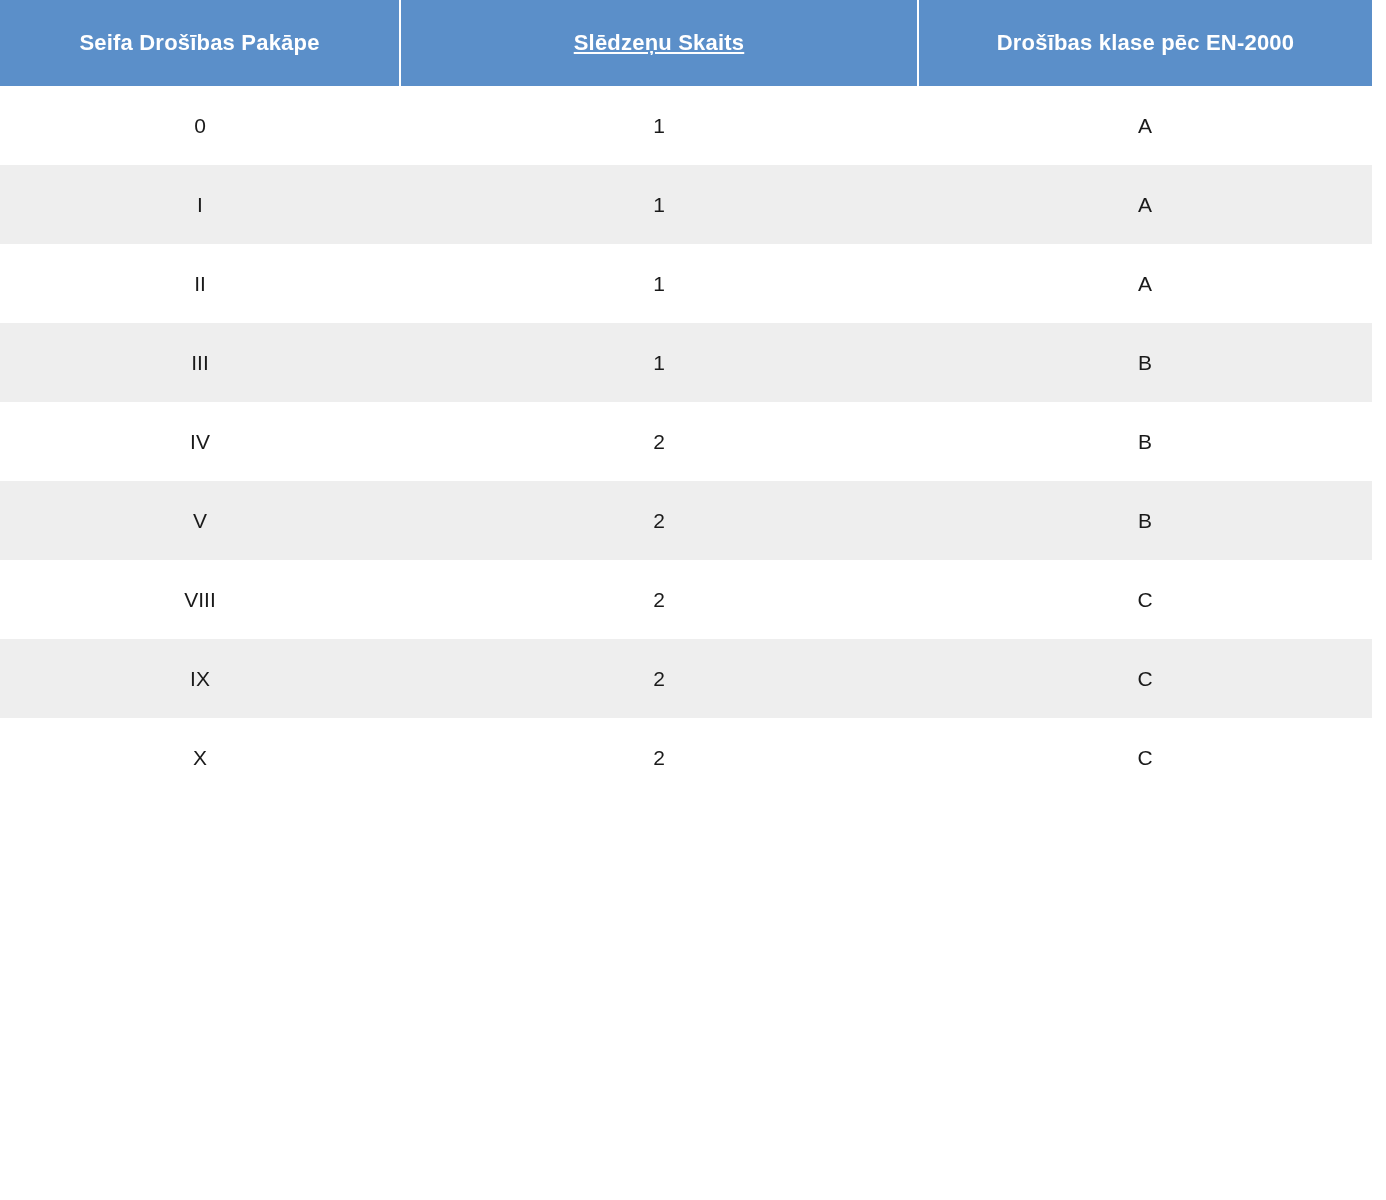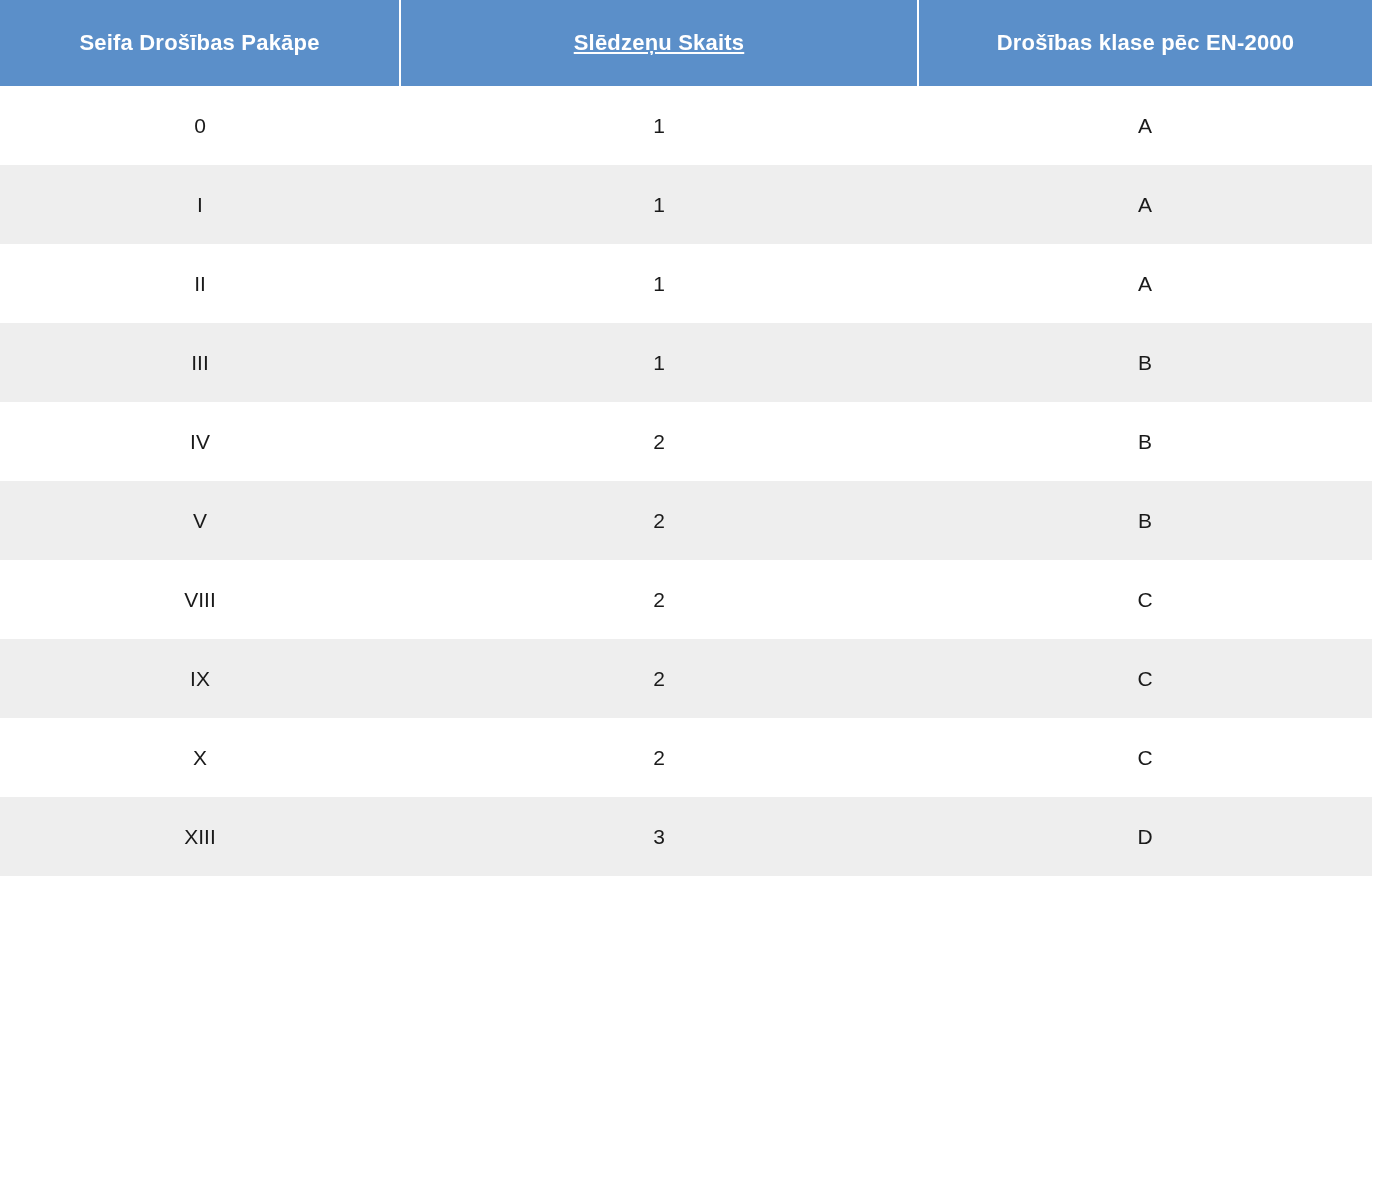--- a/index.html
+++ b/index.html
@@ -114,20 +114,15 @@
       <tr class="even">
         <td>IX</td>
         <td>2</td>
         <td>C</td>
       </tr>
       <tr class="odd">
         <td>X</td>
         <td>2</td>
         <td>C</td>
       </tr>
-      <tr class="even">
-        <td>XIII</td>
-        <td>3</td>
-        <td>D</td>
-      </tr>
     </tbody>
   </table>
 </div>
 
 </body></html>

